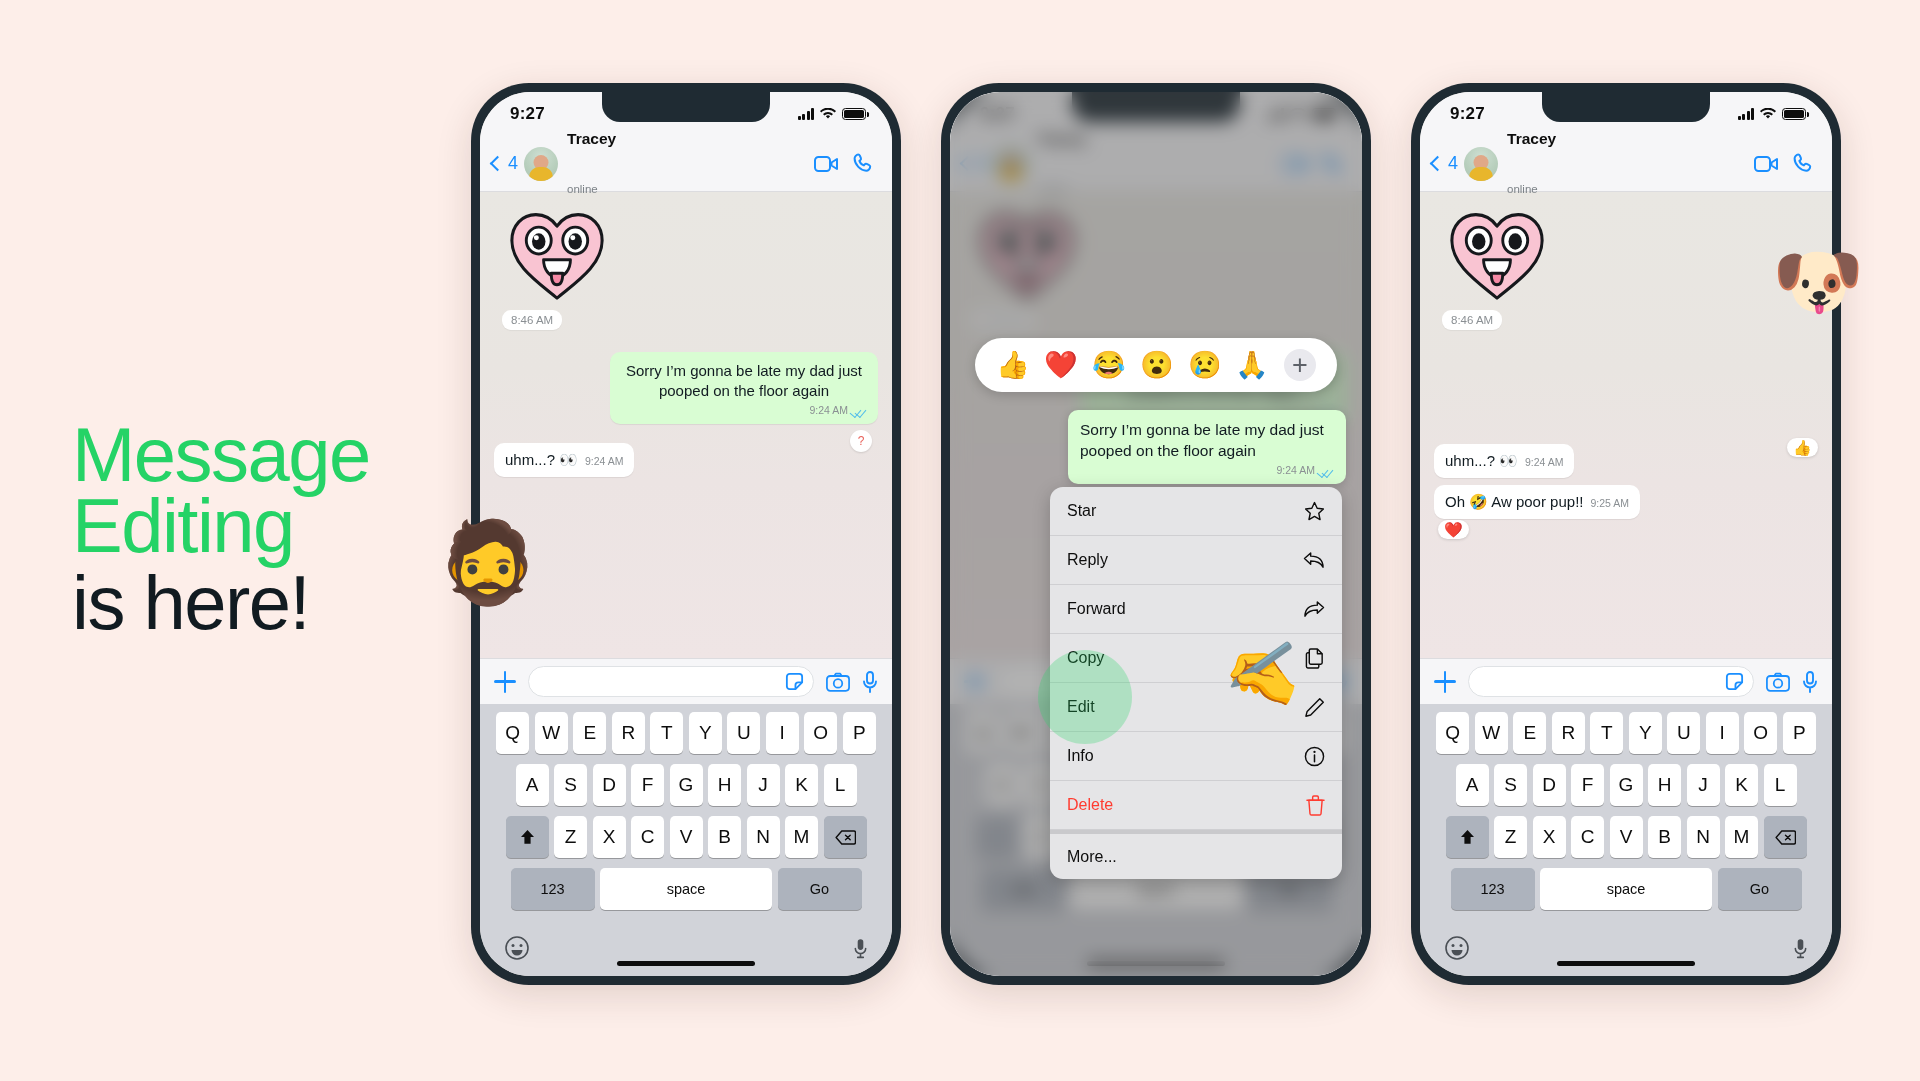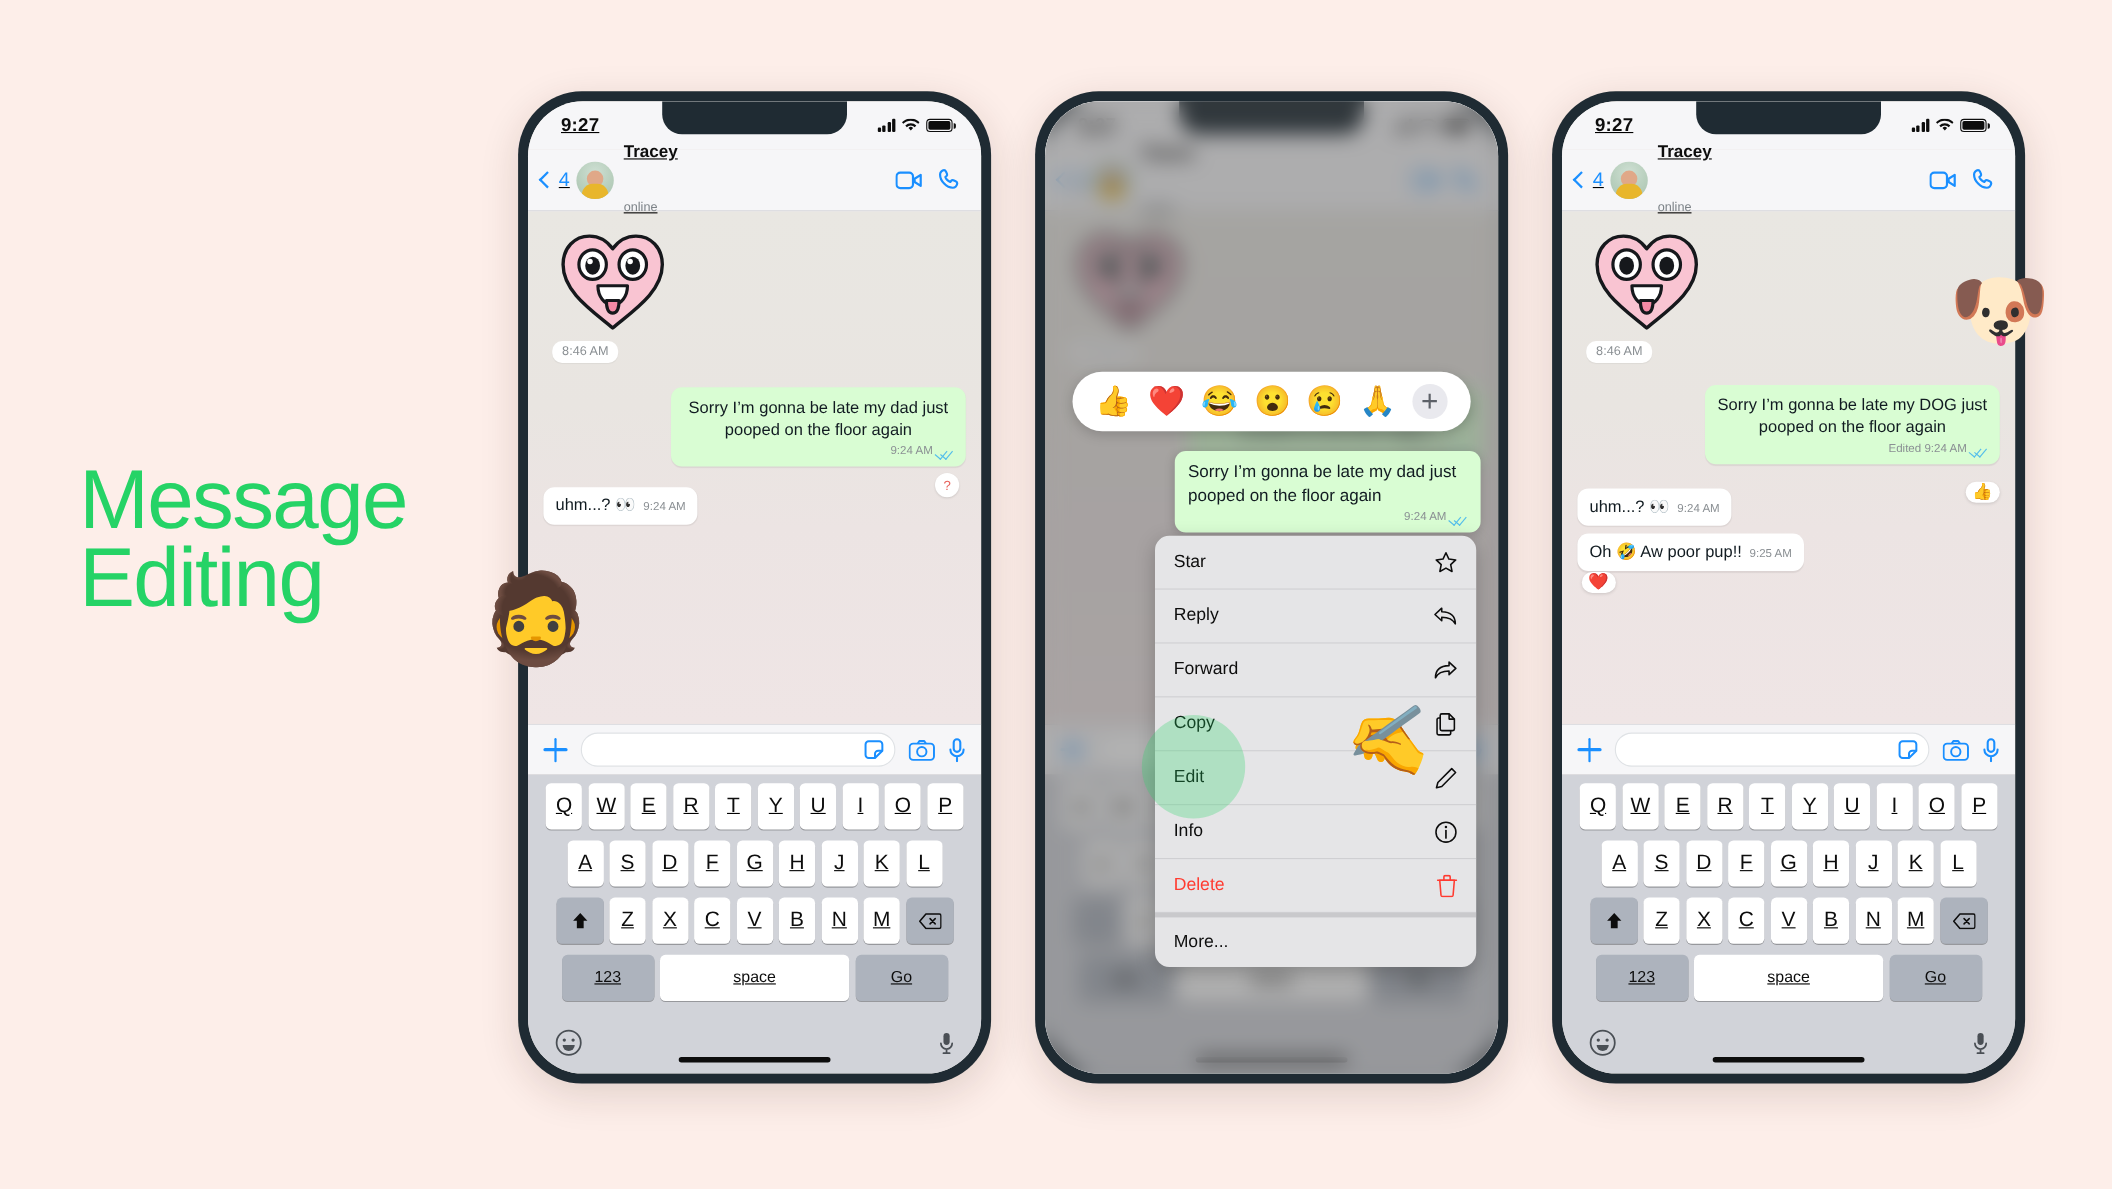--- a/index.html
+++ b/index.html
@@ -28,21 +28,21 @@
     background: #1f2b33; border-radius: 58px;
     padding: 9px;
     box-shadow: 0 10px 36px rgba(60,30,20,0.14);
   }
   .phone.p1 { left: 471px; }
   .phone.p2 { left: 941px; }
   .phone.p3 { left: 1411px; }
   .screen {
     position: relative; width: 100%; height: 100%;
     border-radius: 50px; overflow: hidden; background: #ece5dd;
-    display: flex; flex-direction: column; text-decoration: underline;
+    display: flex; flex-direction: column;
   }
   .notch {
     position: absolute; left: 50%; transform: translateX(-50%); top: 0;
     width: 168px; height: 30px; background: #1f2b33;
     border-bottom-left-radius: 18px; border-bottom-right-radius: 18px; z-index: 30;
   }
 
   
   .statusbar {
     height: 44px; flex: 0 0 44px; background: #f6f6f8;
@@ -185,20 +185,21 @@
   .dog-emoji { position: absolute; left: 1772px; top: 238px; font-size: 74px; z-index: 35; }
 </style>
 </head>
 <body>
 
 <div class="stage">
 
   <div class="headline">
     <div class="l1">Message</div>
     <div class="l2">Editing</div>
+    <div class="l3">is here!</div>
   </div>
 
   <div class="mustache-man">🧔</div>
 
   <div class="phone p1">
     <div class="screen">
       <div class="notch"></div>
 
       <div class="statusbar">
         <span class="st-time">9:27</span>
@@ -613,27 +614,20 @@
           <ellipse cx="36" cy="36" rx="13" ry="14" fill="#fff" stroke="#16181c" stroke-width="3"></ellipse>
           <ellipse cx="74" cy="36" rx="13" ry="14" fill="#fff" stroke="#16181c" stroke-width="3"></ellipse>
           <ellipse cx="36" cy="37" rx="7" ry="8.5" fill="#16181c"></ellipse>
           <ellipse cx="74" cy="37" rx="7" ry="8.5" fill="#16181c"></ellipse>
           <path d="M41 56h28c0 10-6 18-14 18s-14-8-14-18z" fill="#fff" stroke="#16181c" stroke-width="3" stroke-linejoin="round"></path>
           <path d="M49 70c0 7 2 12 6 12s6-5 6-12z" fill="#f58aa6" stroke="#16181c" stroke-width="3" stroke-linejoin="round"></path>
         </svg>
 
         <div class="tstamp-pill">8:46 AM</div>
 
-        <div class="bubble out" style="top:158px;">
-          <span>Sorry I’m gonna be late my DOG just pooped on the floor again</span>
-          <span class="meta">
-            <span>Edited 9:24 AM</span>
-            <span class="ticks"></span>
-          </span>
-        </div>
 
         <div class="react-chip" style="right:14px; top:246px;">👍</div>
 
         <div class="bubble in inline" style="top:252px;">
           <span>uhm...? 👀</span>
           <span class="meta">9:24 AM</span>
         </div>
 
         <div class="bubble in inline" style="top:293px;">
           <span>Oh 🤣 Aw poor pup!!</span>

